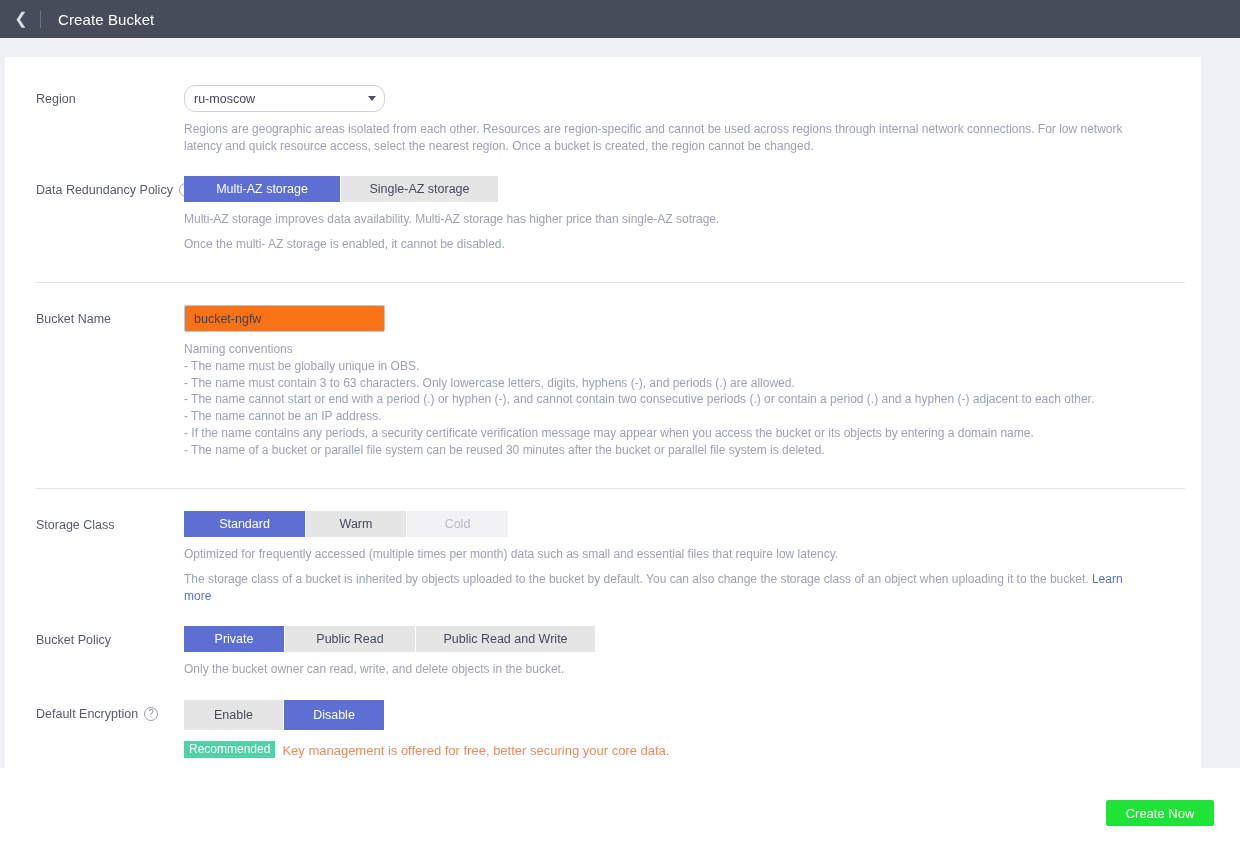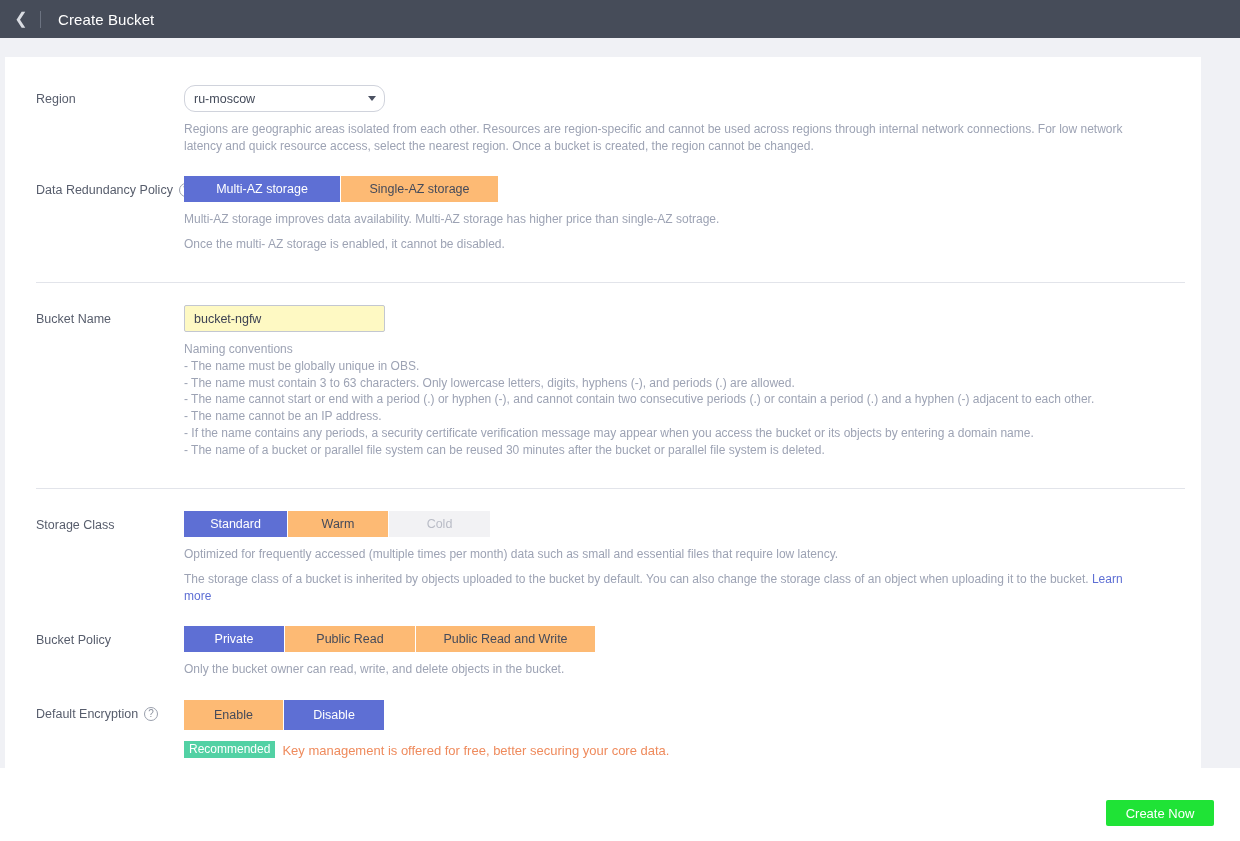--- a/index.html
+++ b/index.html
@@ -157,54 +157,54 @@
 
   
   .seg-group { display: flex; }
   .seg {
     height: 26px;
     display: flex;
     align-items: center;
     justify-content: center;
     font-size: 12.5px;
     color: #454b5a;
-    background: #fdba74;
+    background: #e5e5e5;
     padding: 0 14px;
     cursor: pointer;
     user-select: none;
     border-right: 1px solid #ffffff;
   }
   .seg:last-child { border-right: none; }
   .seg.active {
     background: #5e6fd4;
     color: #ffffff;
   }
   .seg.disabled {
     background: #f2f2f4;
     color: #b9bcc6;
     cursor: not-allowed;
   }
   .seg.w157 { width: 157px; padding: 0; }
-  .seg.w112 { width: 104px; padding: 0; }
+  .seg.w112 { width: 122px; padding: 0; }
   .seg.w101 { width: 101px; padding: 0; }
   .seg.w131 { width: 131px; padding: 4px; }
   .seg.w179 { width: 179px; padding: 0; }
   .seg.w100 { width: 100px; padding: 15px; }
 
   
   .text-input {
     width: 201px;
     height: 27px;
     border: 1px solid #c3c7d1;
     border-radius: 2px;
     padding: 0 9px;
     font-size: 12.5px;
     color: #3d4253;
     font-family: "Liberation Sans", sans-serif;
-    background: #fef9c3;
+    background: #f97316;
     outline: none;
   }
 
   
   .divider {
     height: 1px;
     background: #e2e4ea;
     margin: 0 16px 0 31px;
   }
 

